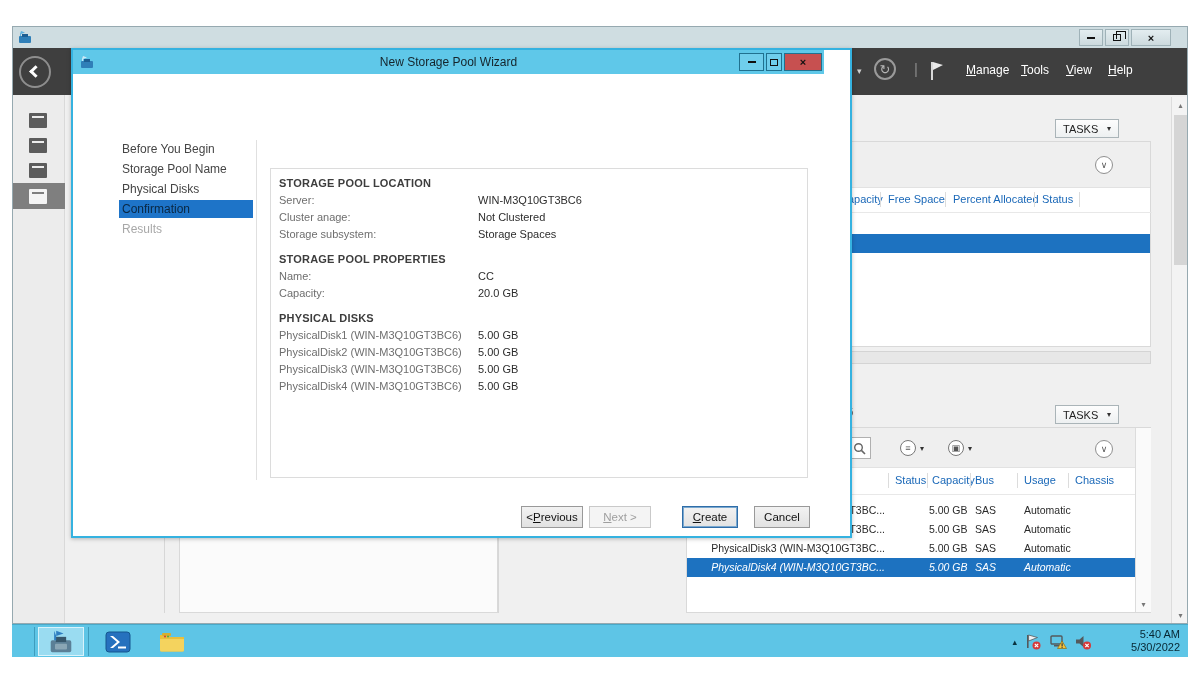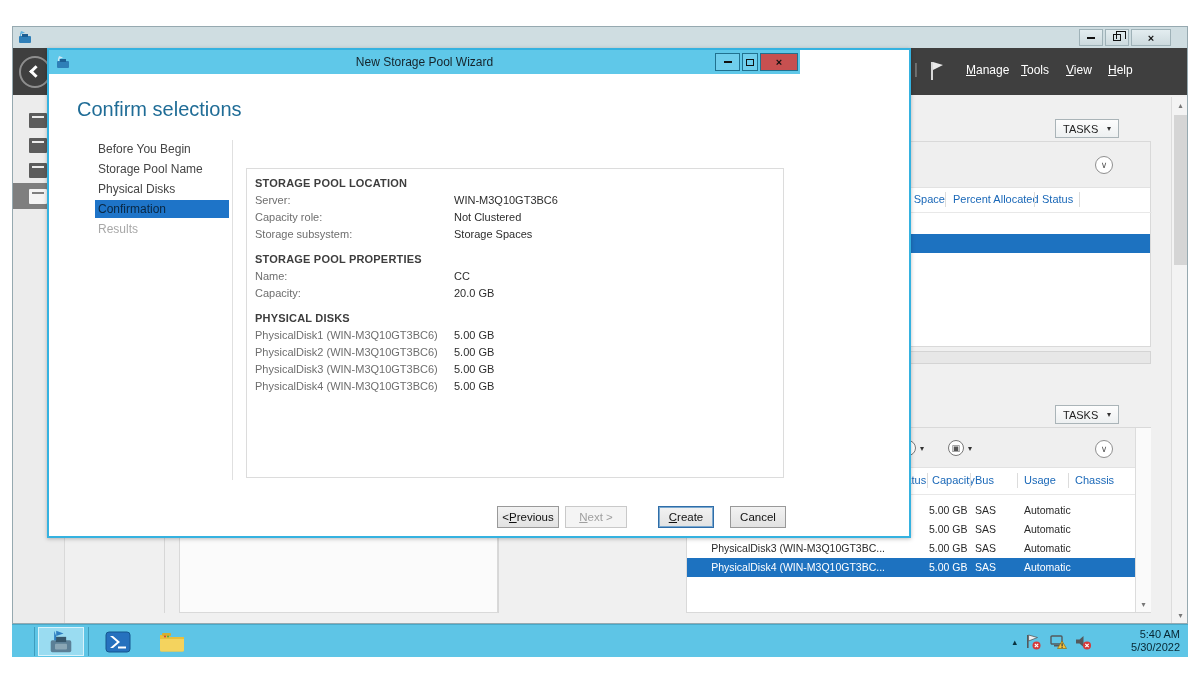--- a/index.html
+++ b/index.html
@@ -38,38 +38,38 @@
 
   .tasks-btn { position:absolute; width:64px; height:19px; background:linear-gradient(#fdfdfd,#edf0f1); border:1px solid #aab4b8; font-size:11px; color:#222; display:flex; align-items:center; justify-content:space-between; padding:0 7px; }
   .tasks-btn .caret { font-size:8px; color:#333; }
   .chev-circle { position:absolute; width:18px; height:18px; border:1px solid #8f8f8f; border-radius:50%; background:#fff; color:#555; font-size:9px; display:flex; align-items:center; justify-content:center; }
 
   .tile-panel { position:absolute; background:#ffffff; border:1px solid #d9d9d9; }
   .filterbar { position:absolute; left:0; top:0; width:100%; background:#efefef; border-bottom:1px solid #e2e2e2; }
   .col-header { position:absolute; font-size:11px; color:#1a68b8; white-space:nowrap; }
   .hdr-divider { position:absolute; width:1px; height:15px; background:#dcdcdc; }
   .cell { position:absolute; font-size:10.5px; color:#2a2a2a; white-space:nowrap; }
-  .sel-row { position:absolute; background:#1d72c0; }
+  .sel-row { position:absolute; background:#1d72c0;font-style:italic; }
   .sel-row .cell { color:#ffffff; }
 
   #search-box { position:absolute; left:12px; top:9px; width:172px; height:22px; background:#fff; border:1px solid #b0b0b0; }
   #search-box input { position:absolute; left:2px; top:1px; width:145px; height:18px; border:none; outline:none; font-size:11px; font-family:"Liberation Sans",sans-serif; }
   .filter-btn { position:absolute; width:40px; height:20px; display:flex; align-items:center; justify-content:center; gap:4px; background:transparent; border:none; }
   .icon-circle { width:16px; height:16px; border:1px solid #777; border-radius:50%; font-size:9px; color:#555; display:flex; align-items:center; justify-content:center; background:#fff; }
   .filter-btn .caret { font-size:8px; color:#333; }
 
   .scrollbar { background:#f3f3f3; border-left:1px solid #dcdcdc; }
   .scroll-btn { position:absolute; width:100%; height:16px; color:#777; font-size:8px; display:flex; align-items:center; justify-content:center; background:#f3f3f3; }
   .scroll-thumb { position:absolute; left:2px; width:13px; background:#d5d5d5; }
   #hscroll-strip { left:673px; top:256px; width:465px; height:13px; background:#e7e7e7; border:1px solid #d4d4d4; }
 
   #pd-title-fragment { left:800px; top:309px; font-size:13px; color:#5a5a5a; }
 
   
-  #wizard { left:47px; top:48px; width:864px; height:490px; background:#ffffff; border:2px solid #35b2e0; z-index:50; box-shadow:0 1px 4px rgba(0,0,0,.25); }
+  #wizard { left:71px; top:48px; width:781px; height:490px; background:#ffffff; border:2px solid #35b2e0; z-index:50; box-shadow:0 1px 4px rgba(0,0,0,.25); }
   #wiz-titlebar { left:0; top:0; width:751px; height:24px; background:#5fc8e9; display:flex; align-items:center; }
   #wiz-title { position:absolute; left:0; right:0; text-align:center; font-size:12px; color:#15242b; }
   .wiz-winbtn { position:absolute; top:3px; height:18px; border:1px solid #20718f; display:flex; align-items:center; justify-content:center; font-size:11px; color:#111; background:#6fceec; }
   #wiz-close { background:#c75050; }
   #wiz-heading { left:28px; top:48px; font-size:20px; color:#1f6c96; }
   .wiz-nav-item { position:absolute; left:46px; width:134px; height:18px; font-size:12px; color:#454545; line-height:18px; padding-left:3px; }
   .wiz-nav-sel { background:#1e74c8; color:#0a2742; }
   .wiz-nav-dis { color:#a8a8a8; }
   #wiz-vline { left:183px; top:90px; width:1px; height:340px; background:#e0e0e0; }
   #wiz-instruction { left:195px; top:92px; font-size:12px; color:#3c3c3c; }
@@ -255,35 +255,34 @@
           <span class="bar-glyph"></span>
         </div>
       <div class="wiz-winbtn" style="left:693px;width:16px">
           <span style="width:8px;height:7px;border:1px solid #111"></span>
         </div>
       <div class="wiz-winbtn" id="wiz-close" style="left:711px;width:38px;font-weight:bold">
           <span>×</span>
         </div>
     </div>
 
-    <span class="abs" id="wiz-heading">Confirm selections</span>
 
     <div class="wiz-nav-item" style="top:90px">Before You Begin</div>
     <div class="wiz-nav-item" style="top:110px">Storage Pool Name</div>
     <div class="wiz-nav-item" style="top:130px">Physical Disks</div>
     <div class="wiz-nav-item wiz-nav-sel" style="top:150px">Confirmation</div>
     <div class="wiz-nav-item wiz-nav-dis" style="top:170px">Results</div>
 
     <div class="abs" id="wiz-vline"></div>
 
     <div class="abs" id="wiz-box">
       <span class="grp-header" style="top:8px">STORAGE POOL LOCATION</span>
       <span class="grp-label" style="top:25px">Server:</span>
       <span class="grp-value" style="top:25px">WIN-M3Q10GT3BC6</span>
-      <span class="grp-label" style="top:42px">Capacity role:</span>
+      <span class="grp-label" style="top:42px">Cluster anage:</span>
       <span class="grp-value" style="top:42px">Not Clustered</span>
       <span class="grp-label" style="top:59px">Storage subsystem:</span>
       <span class="grp-value" style="top:59px">Storage Spaces</span>
 
       <span class="grp-header" style="top:84px">STORAGE POOL PROPERTIES</span>
       <span class="grp-label" style="top:101px">Name:</span>
       <span class="grp-value" style="top:101px">CC</span>
       <span class="grp-label" style="top:118px">Capacity:</span>
       <span class="grp-value" style="top:118px">20.0 GB</span>
 

